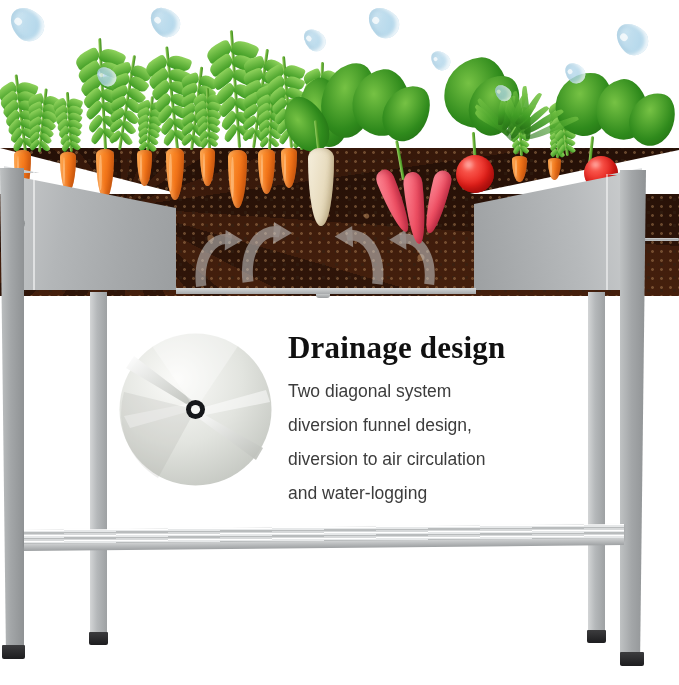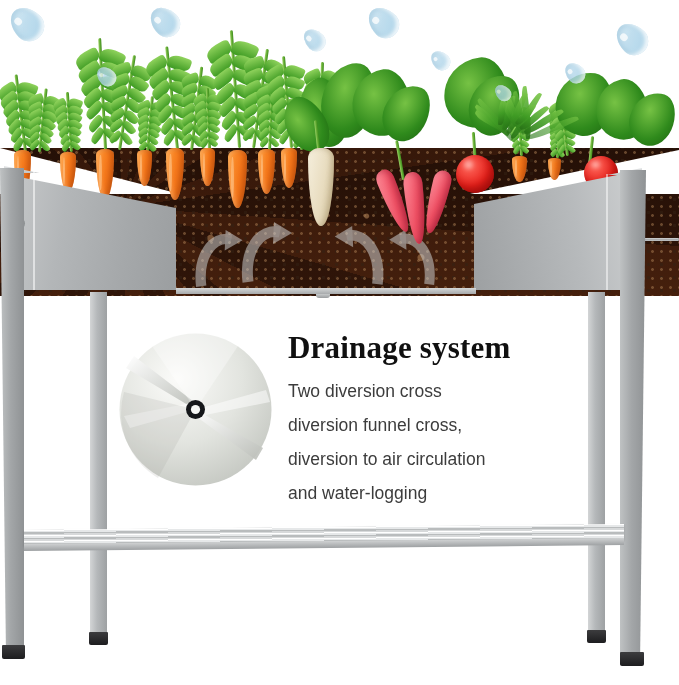--- a/index.html
+++ b/index.html
@@ -559,21 +559,21 @@
       <path d="M77.5 77.5 L 145 116 L 138 128 L 77.5 84 Z" fill="url(#vaneA)" opacity=".9"></path>
       <path d="M77.5 77.5 L 148 58 L 152 70 L 77.5 85 Z" fill="#ffffff" opacity=".5"></path>
 
       <path d="M77.5 77.5 L 30 8 A 76 76 0 0 1 120 14 Z" fill="#ffffff" opacity=".35"></path>
       <path d="M77.5 77.5 L 40 146 A 76 76 0 0 1 6 60 Z" fill="#9ea19b" opacity=".18"></path>
       <circle cx="77.5" cy="77.5" r="9.5" fill="#15171a"></circle>
       <circle cx="77.5" cy="77.5" r="4.6" fill="#f6f7f5"></circle>
     </svg>
   </div>
 
-  <div class="title" style="left:288px;top:330px;">Drainage system</div>
+  <div class="title" style="left:288px;top:330px;">Drainage design</div>
   <div id="desc">
-      <div class="bodytext" style="left: 288px; top: 374px;">Two diversion cross</div>
-      <div class="bodytext" style="left: 288px; top: 408px;">diversion funnel cross,</div>
+      <div class="bodytext" style="left: 288px; top: 374px;">Two diagonal system</div>
+      <div class="bodytext" style="left: 288px; top: 408px;">diversion funnel design,</div>
       <div class="bodytext" style="left: 288px; top: 442px;">diversion to air circulation</div>
       <div class="bodytext" style="left: 288px; top: 476px;">and water-logging</div>
     </div>
 
 </div>
 
 </body></html>

